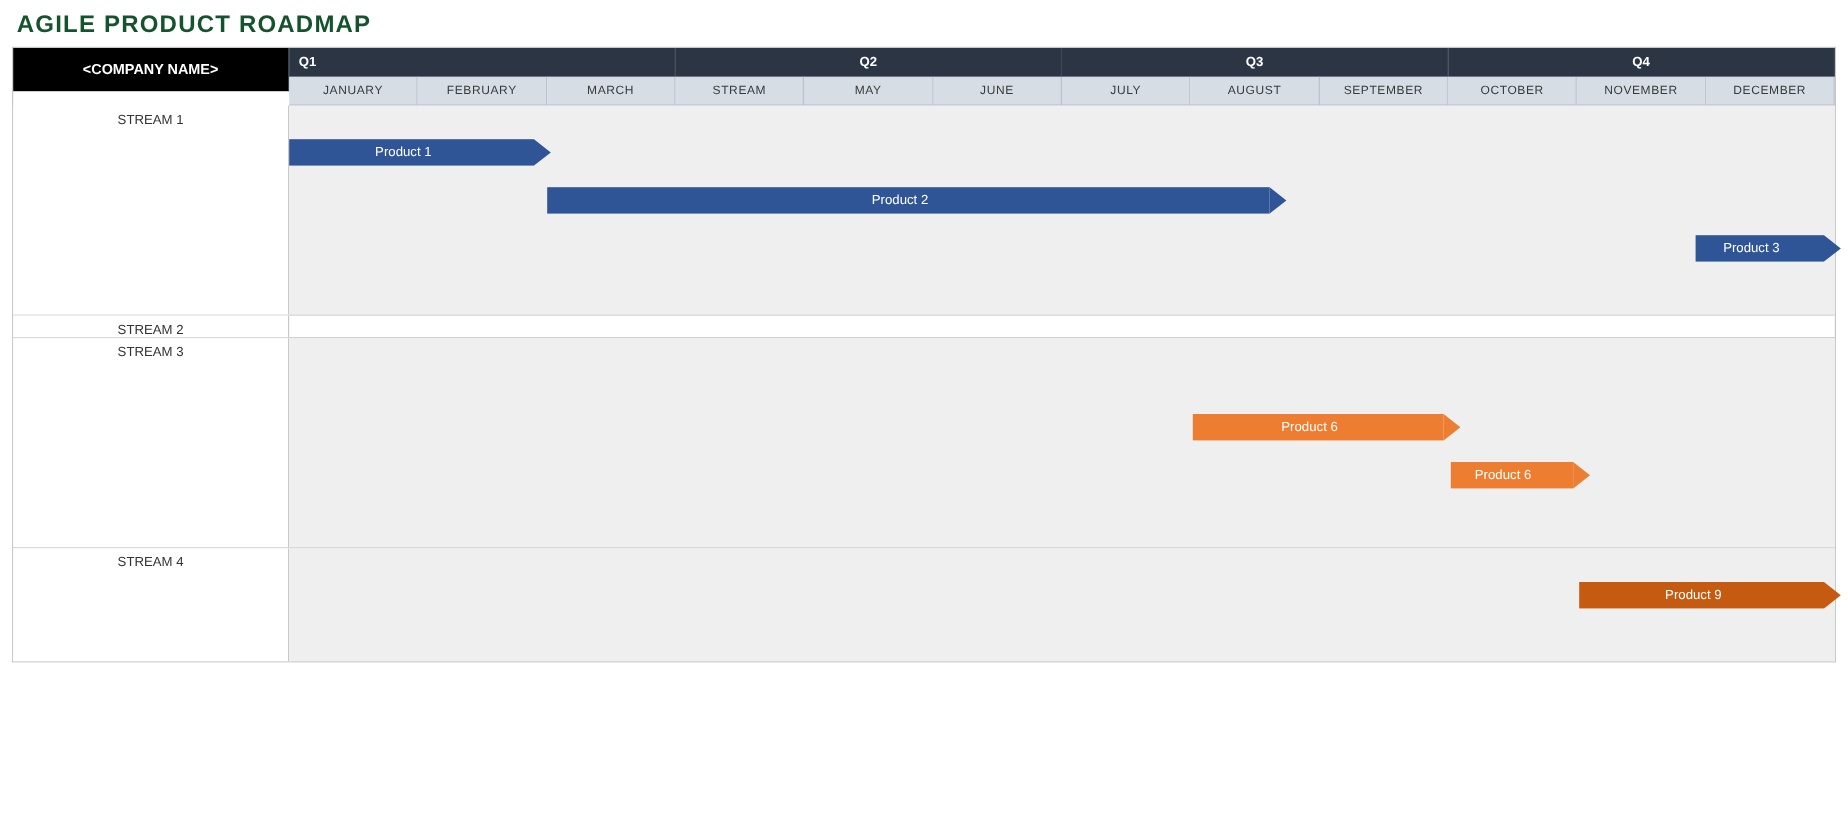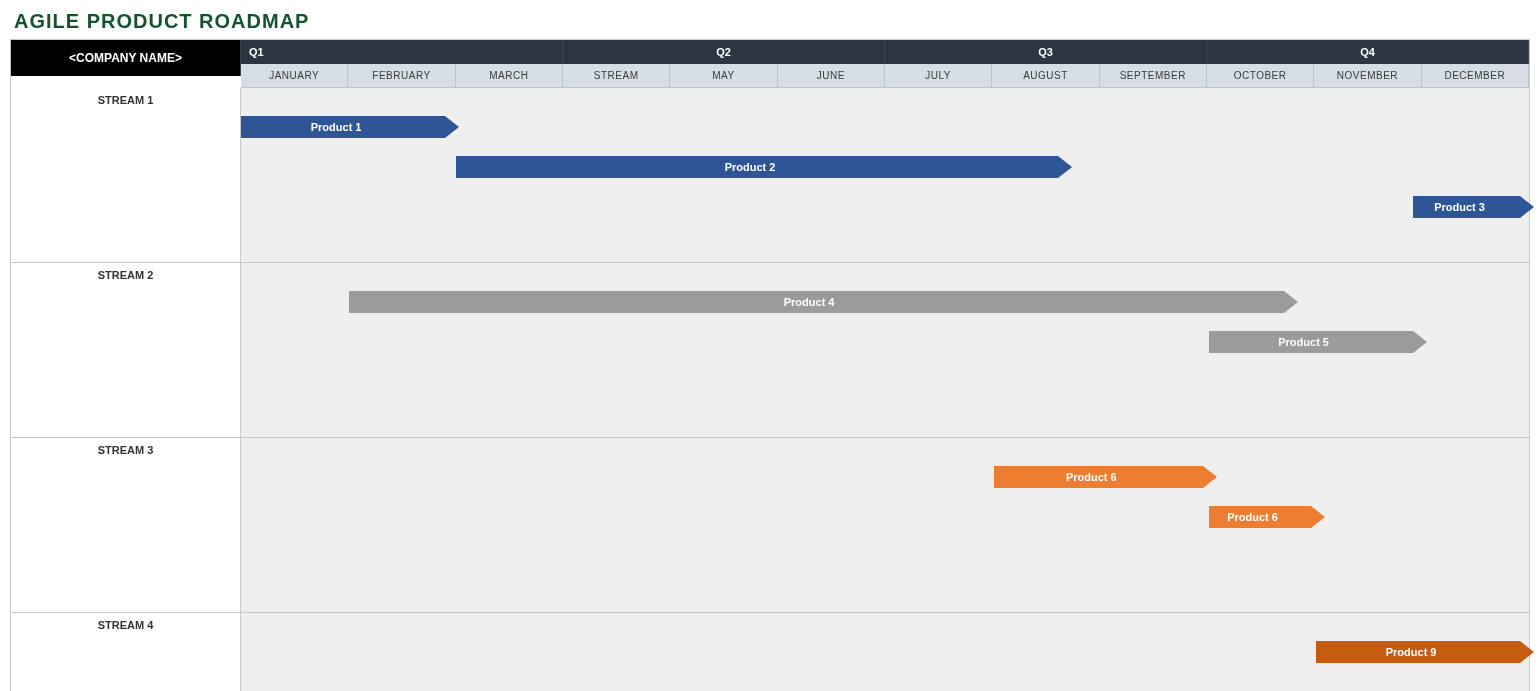--- a/index.html
+++ b/index.html
@@ -60,21 +60,20 @@
     align-items: center;
     justify-content: center;
     border-right: 1px solid #bac2cc;
     border-bottom: 1px solid #bac2cc;
   }
 
   .body { }
   .stream-row {
     display: flex;
     border-top: 1px solid #c8c8c8;
-    font-weight: bold;
   }
   .stream-row:first-child { border-top: none; }
   .stream-label {
     width: 230px;
     flex: none;
     background: #fff;
     color: #333;
     font-size: 11px;
     text-align: center;
     padding-top: 6px;
@@ -114,21 +113,21 @@
     right: -14px;
     top: 0;
     border-top: 11px solid transparent;
     border-bottom: 11px solid transparent;
     border-left: 14px solid currentColor;
   }
   .c-blue   { background: #2f5597; color: #2f5597; }
   .c-blue  .label { color:#fff; }
   .c-gray   { background: #9b9b9b; color: #9b9b9b; }
   .c-gray  .label { color:#fff; }
-  .c-orange { background: #ed7d31; color: #ed7d31; }
+  .c-orange { background: #ed7d31; color: #ed7d31; margin-top: 35px; }
   .c-orange .label { color:#fff; }
   .c-dorange{ background: #c55a11; color: #c55a11; }
   .c-dorange .label { color:#fff; }
 </style>
 </head>
 <body>
 
 <div class="title">AGILE PRODUCT ROADMAP</div>
 
 <div class="roadmap">
@@ -181,33 +180,20 @@
           </div>
           <div class="bar-slot">
             <div class="bar c-blue" style="left: 1171.75px; width: 107.5px;">
               <span class="label">Product  3</span>
             </div>
           </div>
         </div>
       </div>
       <div class="stream-row">
         <div class="stream-label">STREAM 2</div>
-        <div class="lane">
-          <div class="bar-slot">
-            <div class="bar c-gray" style="left: 107.5px; width: 935.25px;">
-              <span class="label">Product 4</span>
-            </div>
-          </div>
-          <div class="bar-slot">
-            <div class="bar c-gray" style="left: 967.5px; width: 204.25px;">
-              <span class="label">Product 5</span>
-            </div>
-          </div>
-          <div class="bar-slot" style="visibility: hidden;"></div>
-        </div>
       </div>
       <div class="stream-row">
         <div class="stream-label">STREAM 3</div>
         <div class="lane">
           <div class="bar-slot">
             <div class="bar c-orange" style="left: 752.5px; width: 209.625px;">
               <span class="label">Product 6</span>
             </div>
           </div>
           <div class="bar-slot">

